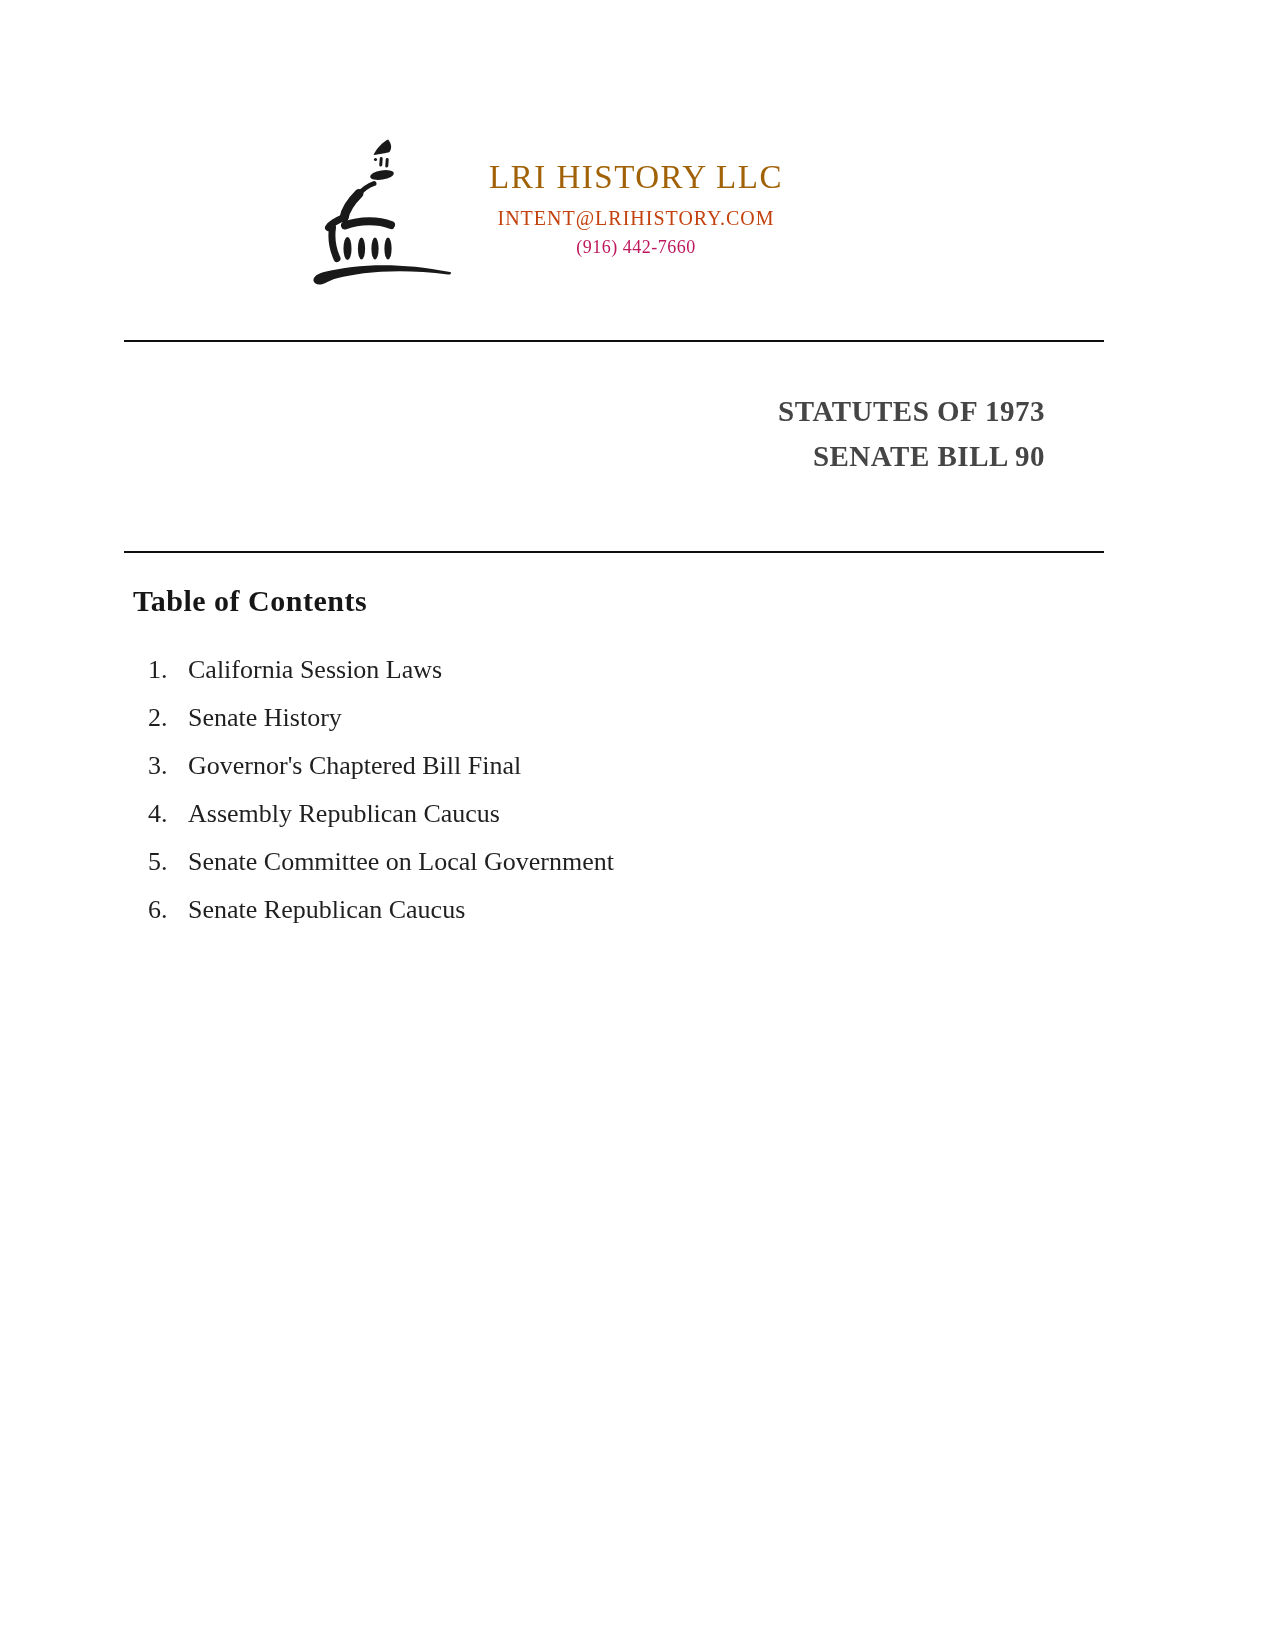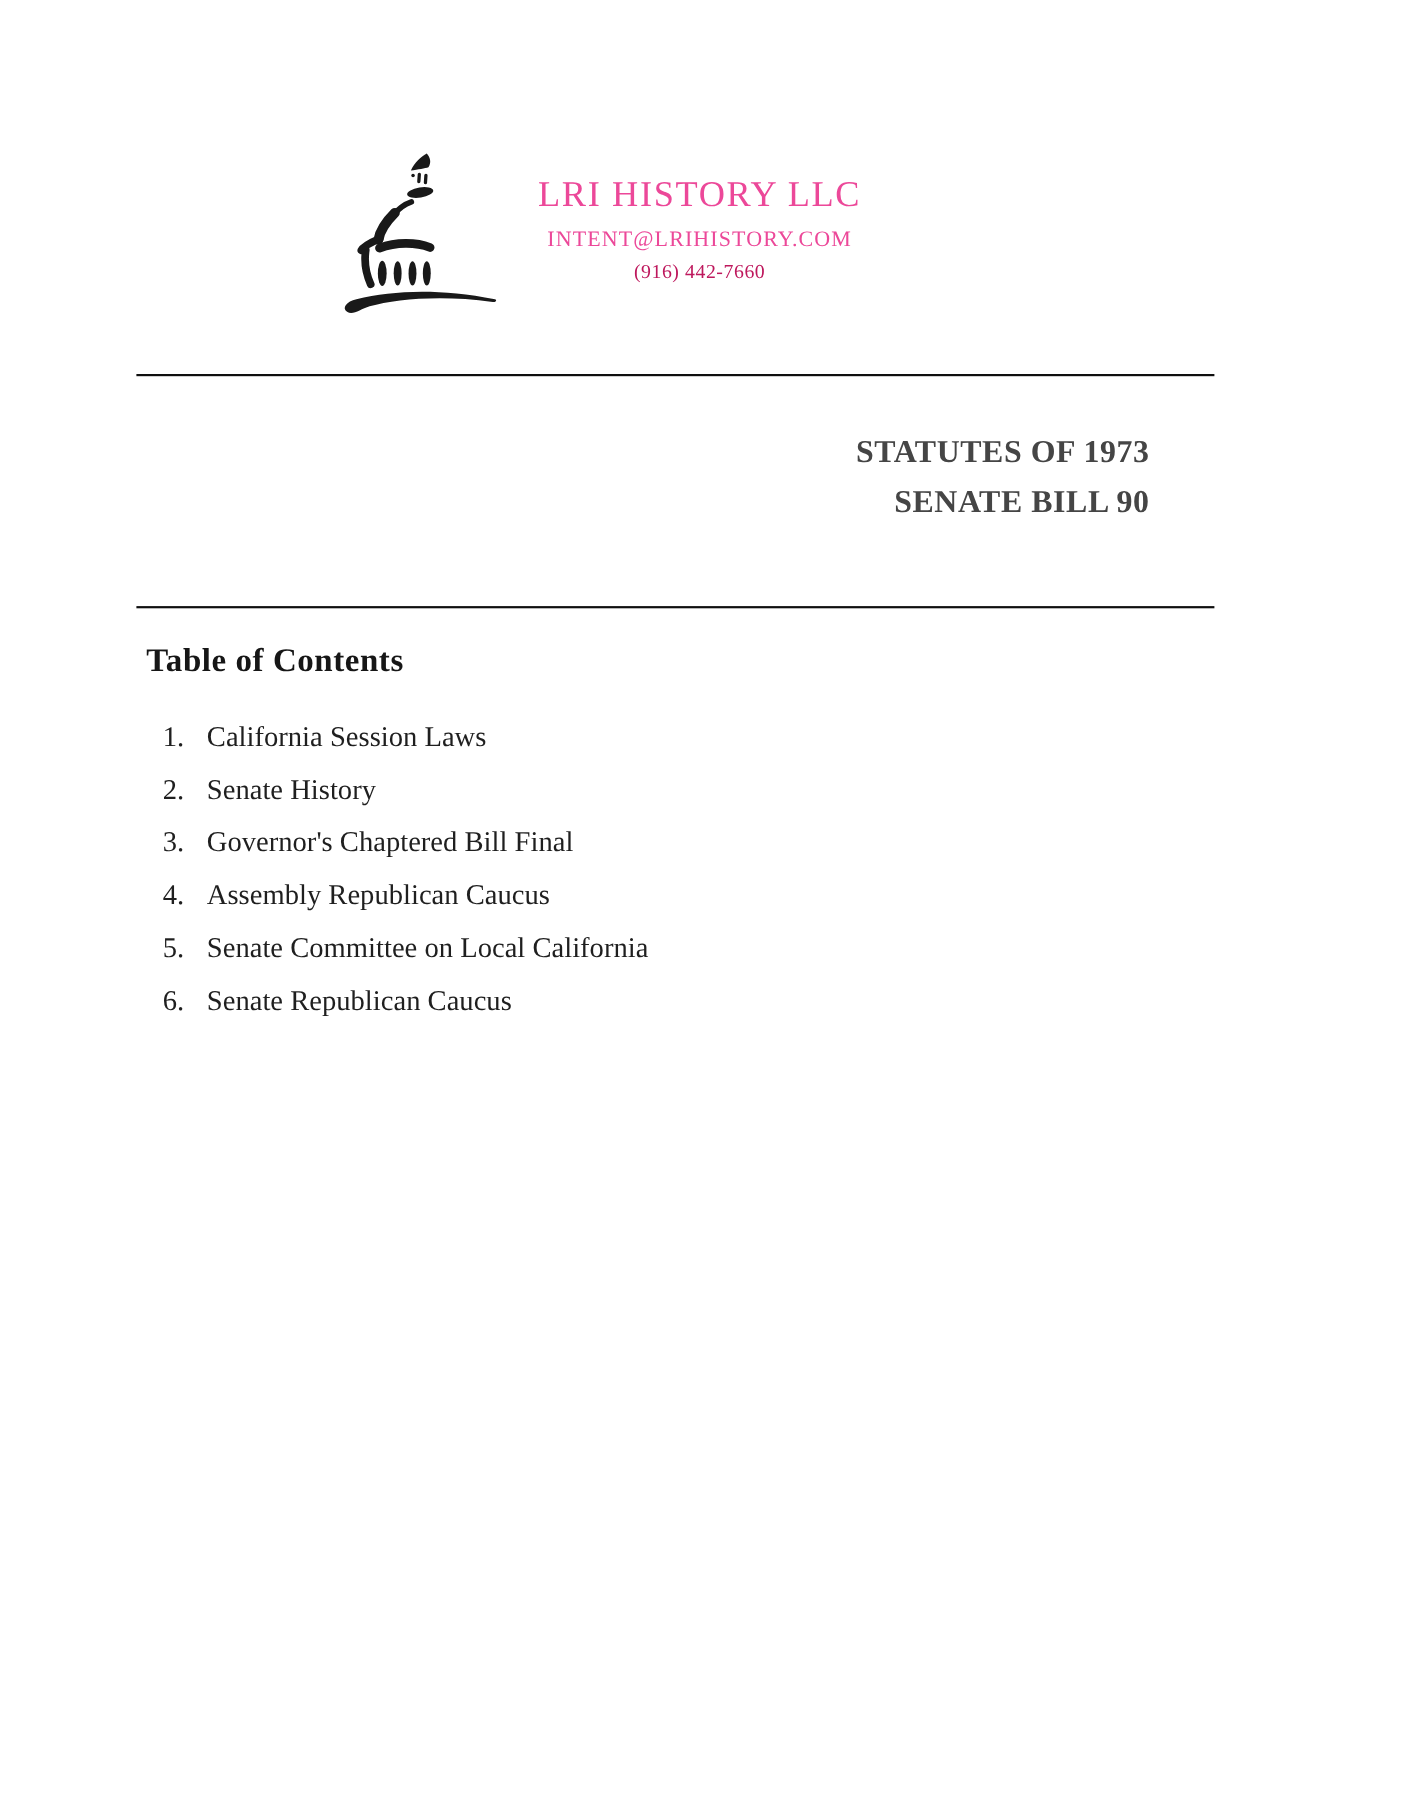--- a/index.html
+++ b/index.html
@@ -29,27 +29,27 @@
     left: 336px;
     top: 158px;
     width: 600px;
     text-align: center;
     color: #2b2b2b;
   }
   .company-name {
     font-size: 33px;
     line-height: 38px;
     letter-spacing: 1.5px;
-    color: #ec4899;
+    color: #a16207;
   }
   .contact-line {
     font-size: 20px;
     line-height: 24px;
     letter-spacing: 1px;
-    color: #ec4899;
+    color: #c2410c;
     margin-top: 5px;
   }
   .contact-line.first { margin-top: 10px; }
   .phone-line {
     font-size: 18px;
     line-height: 22px;
     letter-spacing: 0.5px;
     color: #be185d;
     margin-top: 6px;
   }
@@ -183,21 +183,21 @@
     <div class="toc-item">
       <span class="toc-number">3.</span>
       <span class="toc-label">Governor's Chaptered Bill Final</span>
     </div>
     <div class="toc-item">
       <span class="toc-number">4.</span>
       <span class="toc-label">Assembly Republican Caucus</span>
     </div>
     <div class="toc-item">
       <span class="toc-number">5.</span>
-      <span class="toc-label">Senate Committee on Local California</span>
+      <span class="toc-label">Senate Committee on Local Government</span>
     </div>
     <div class="toc-item">
       <span class="toc-number">6.</span>
       <span class="toc-label">Senate Republican Caucus</span>
     </div>
   </div>
 
 </div>
 
 </body></html>

